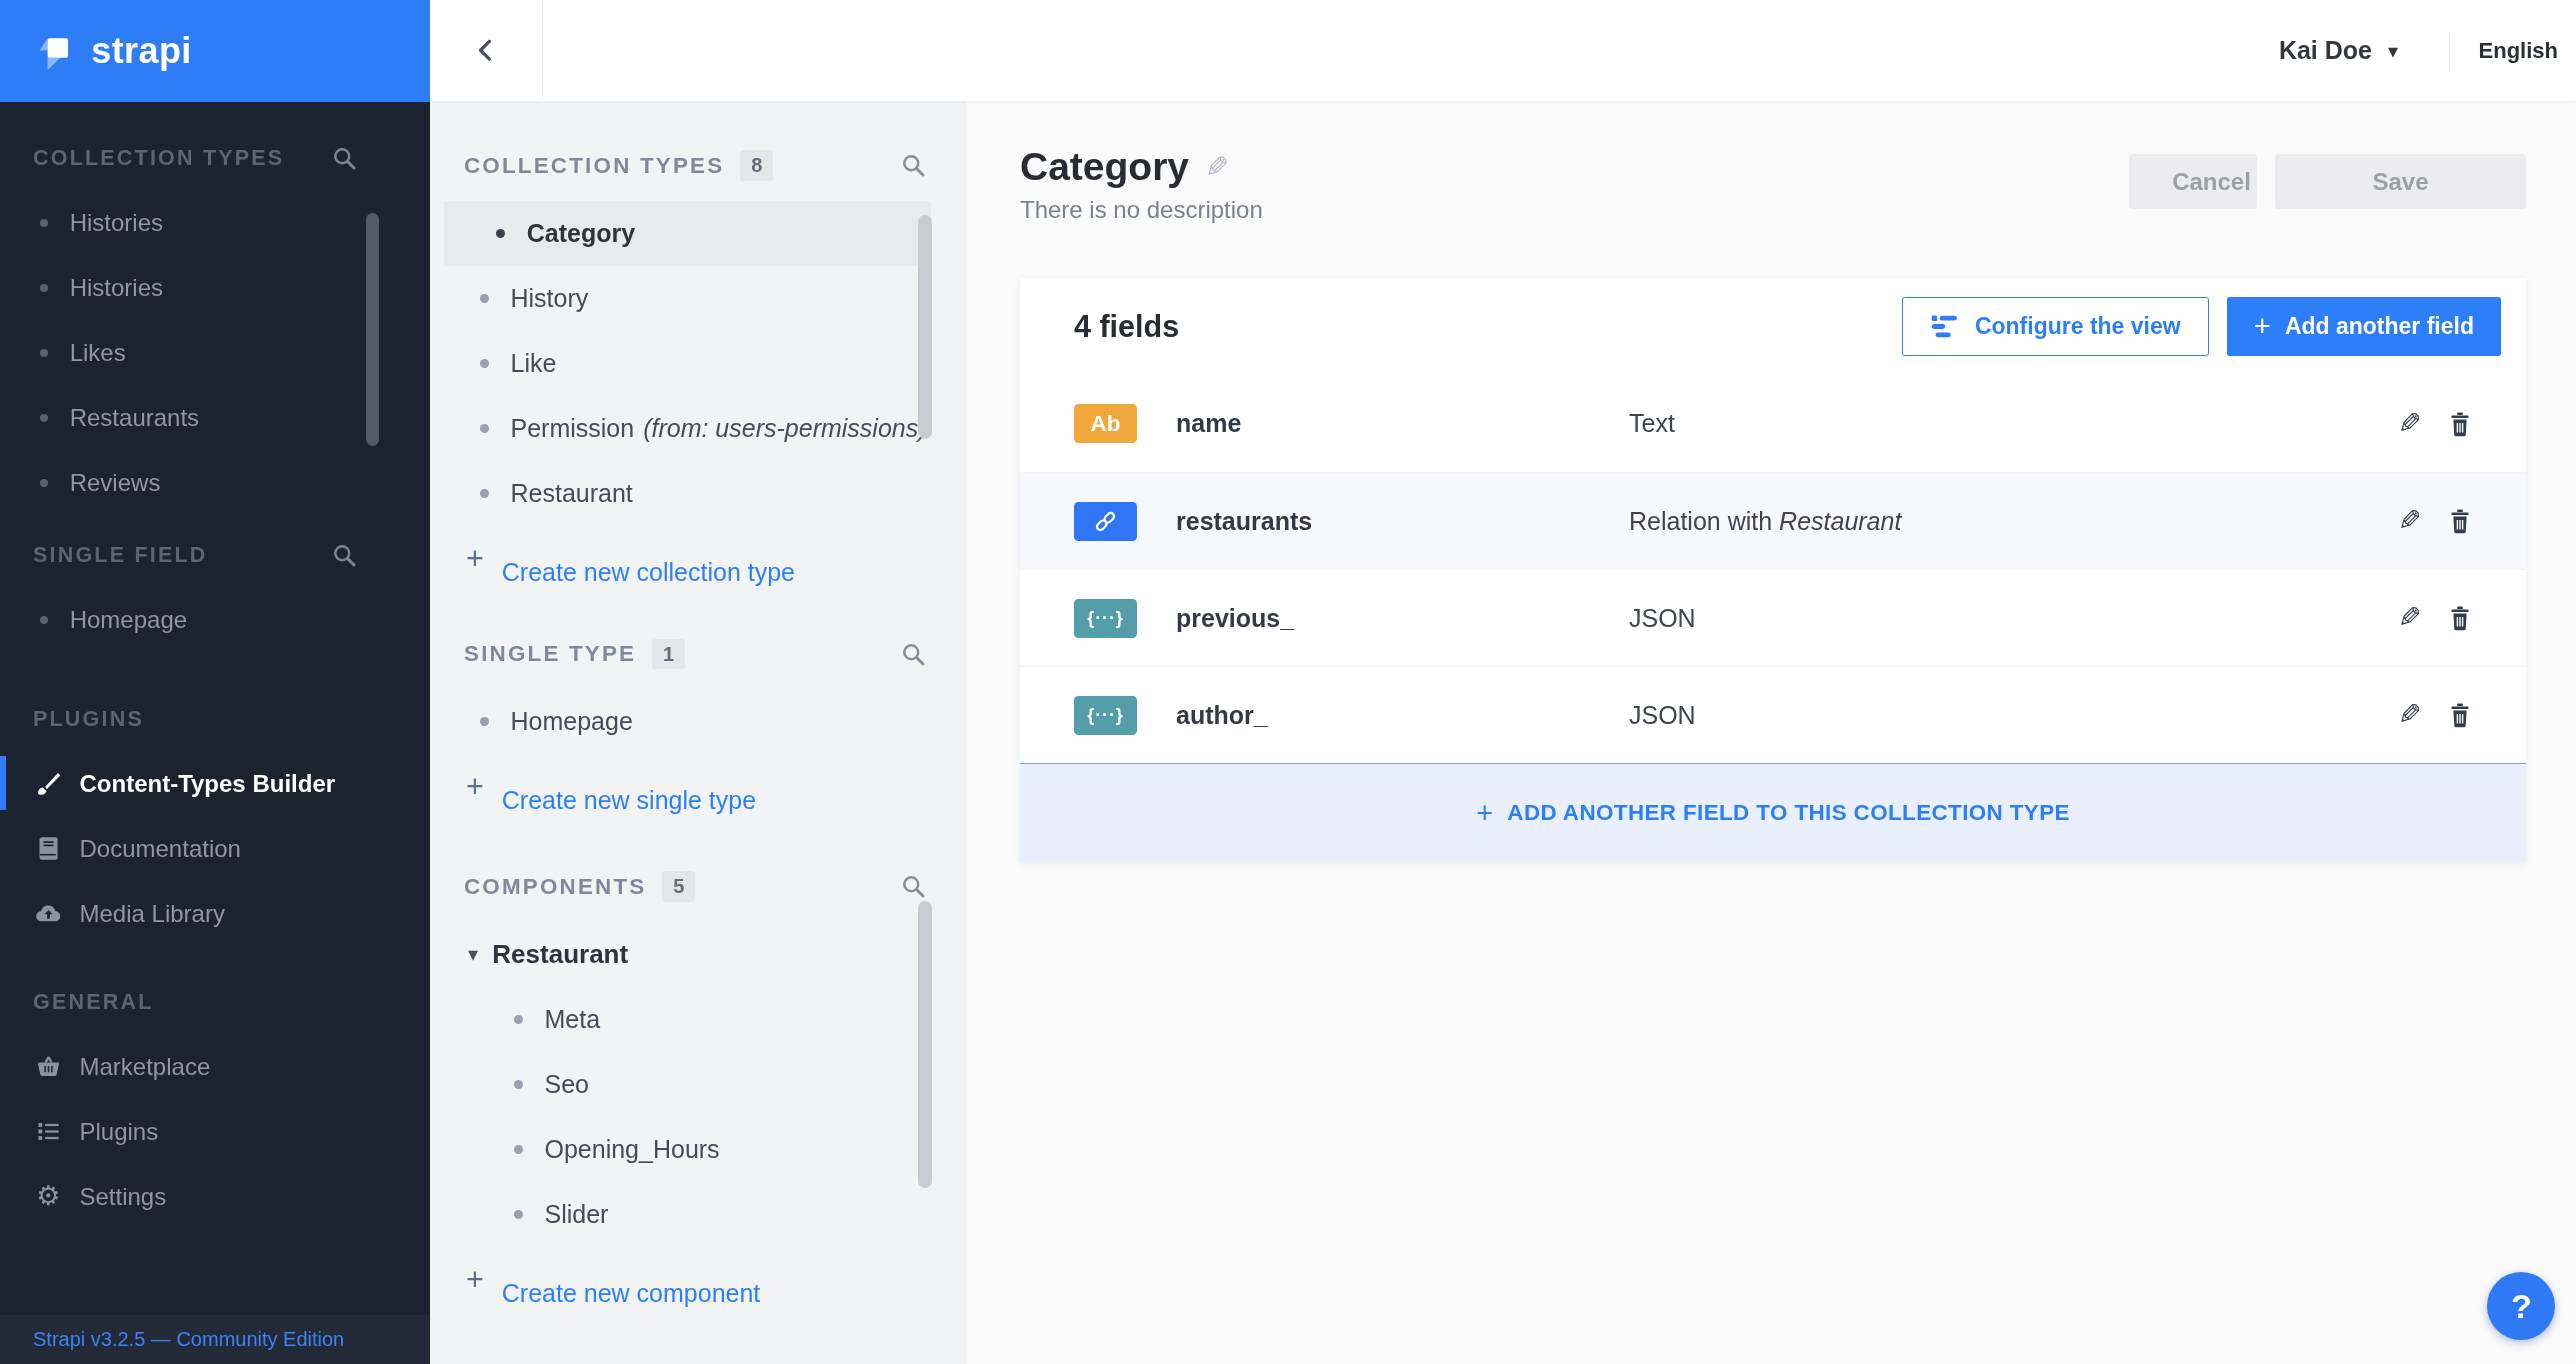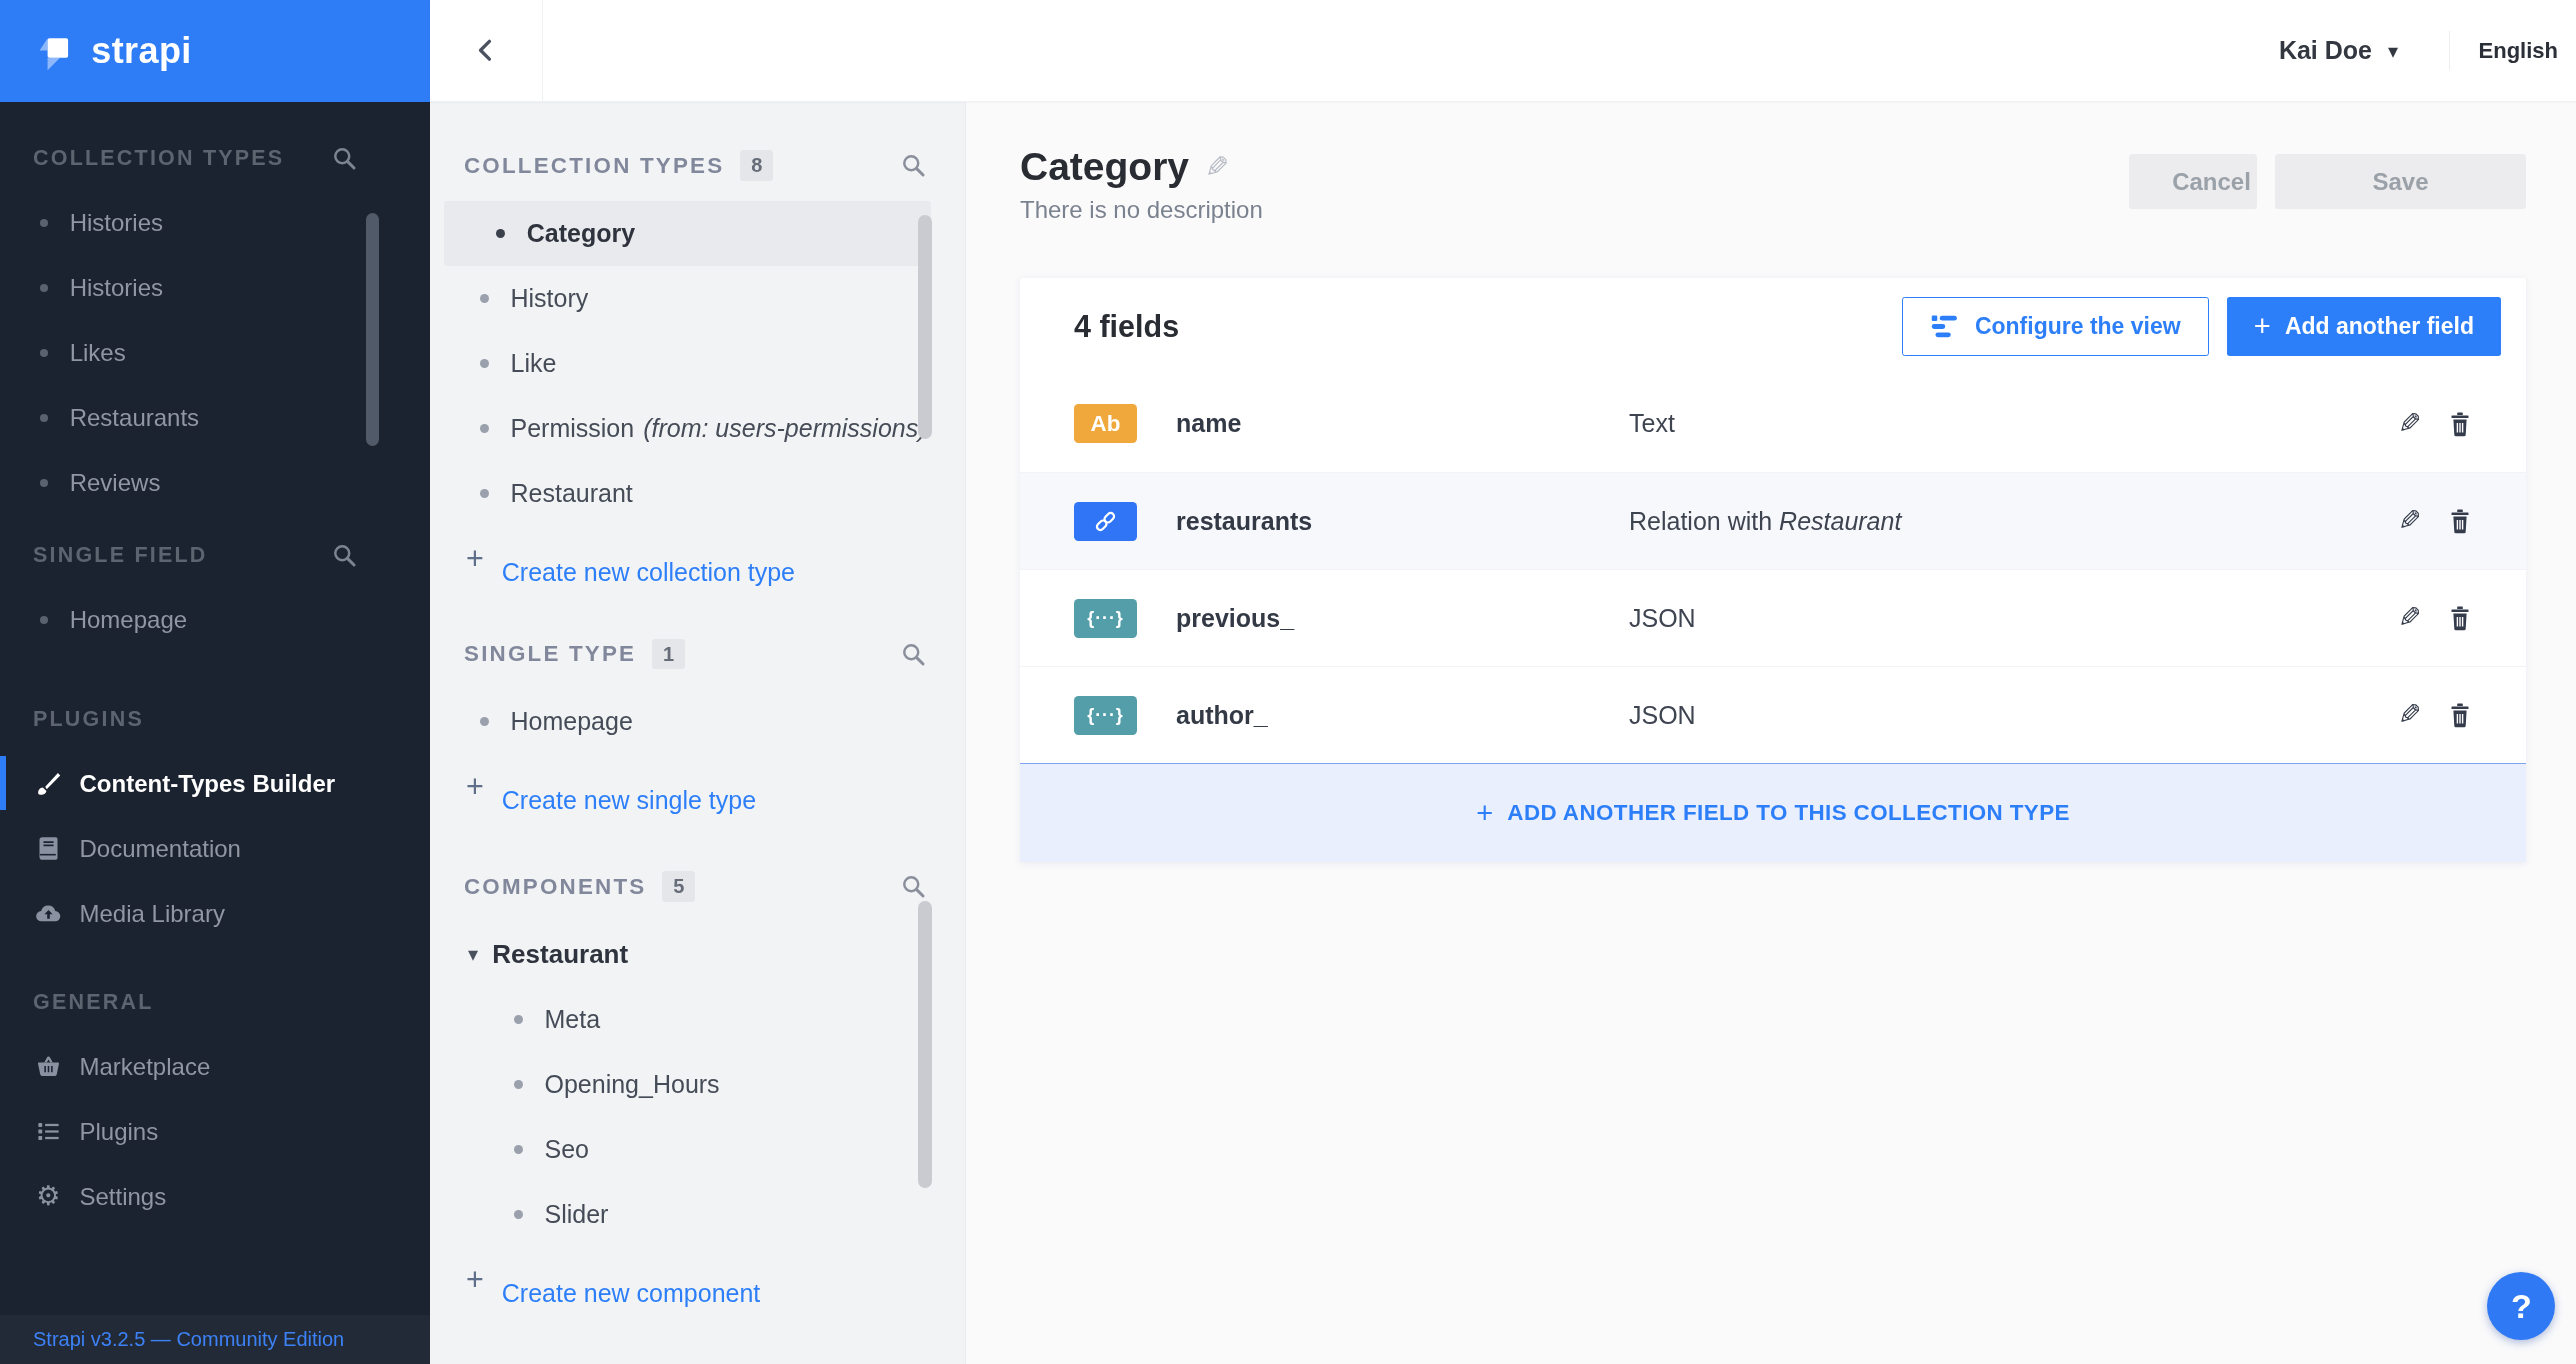--- a/index.html
+++ b/index.html
@@ -345,25 +345,25 @@
           <div class="p-tree-head">
             <span class="p-tree-caret">▾</span>
             <span class="p-tree-label">Restaurant</span>
           </div>
           <div class="p-item sub">
               <span class="dot"></span>
               <span class="p-label">Meta</span>
             </div>
           <div class="p-item sub">
               <span class="dot"></span>
+              <span class="p-label">Seo</span>
+            </div>
+          <div class="p-item sub">
+              <span class="dot"></span>
               <span class="p-label">Opening_Hours</span>
-            </div>
-          <div class="p-item sub">
-              <span class="dot"></span>
-              <span class="p-label">Seo</span>
             </div>
           <div class="p-item sub">
               <span class="dot"></span>
               <span class="p-label">Slider</span>
             </div>
           <div class="p-action">
               <span class="plus">+</span>
               <span class="p-action-label">Create new component</span>
             </div>
         </div>

